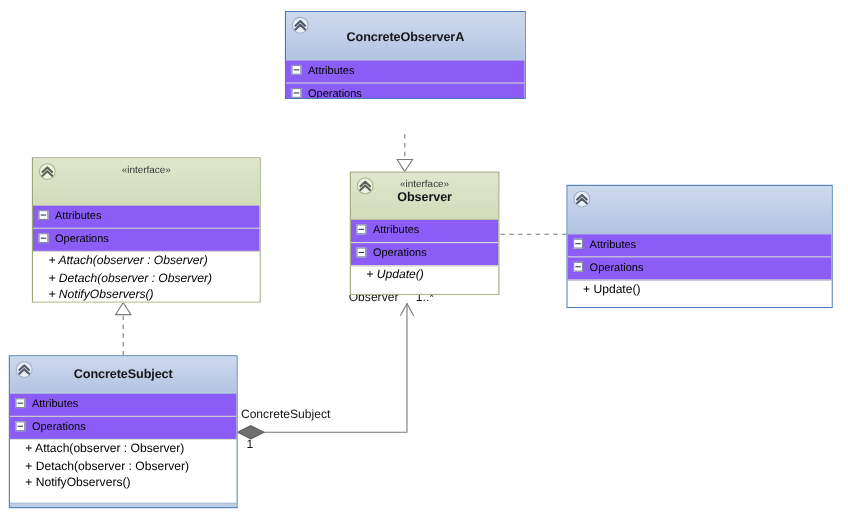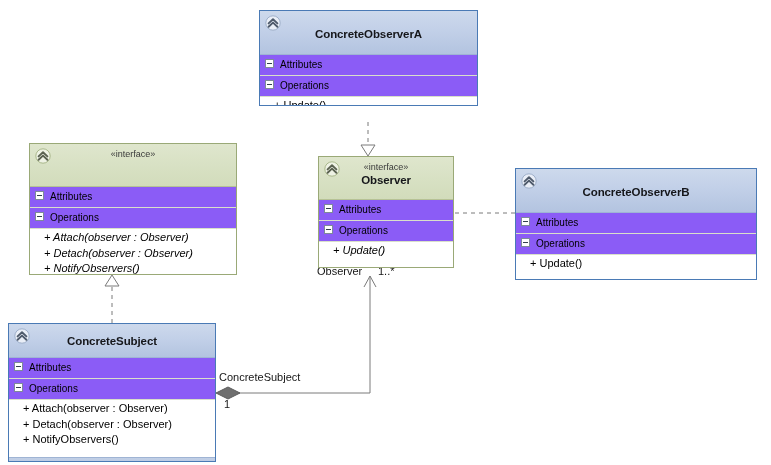--- a/index.html
+++ b/index.html
@@ -176,21 +176,21 @@
       <polygon points="216,393 228,387 240,393 228,399" fill="#6f6f6f" stroke="#5e5e5e" stroke-width="1"></polygon>
       <polyline points="364,287 370,276 376,287" fill="none" stroke="#7a7a7a" stroke-width="1"></polyline>
     </g>
   </svg>
 
   <div class="edge-label" style="left:219px; top:371px;">ConcreteSubject</div>
   <div class="edge-label" style="left:224px; top:398px;">1</div>
   <div class="edge-label" style="left:317px; top:265px;">Observer</div>
   <div class="edge-label" style="left:378px; top:265px;">1..*</div>
 
-  <div class="uml-class" style="left:259px; top:10px; width:219px; height:96px;">
+  <div class="uml-class" style="left:259px; top:10px; width:219px; height:80px;">
     <div class="cls-header" style="height:44px;">
       <span class="cls-icon">
         <svg width="16" height="16" viewBox="0 0 16 16">
           <circle cx="8" cy="8" r="7.2" fill="#e9eef7" stroke="#9fb0ca" stroke-width="1"></circle>
           <path d="M3.6 8.4 L8 4.2 L12.4 8.4" fill="none" stroke="#4e5a6b" stroke-width="1.9" stroke-linecap="round" stroke-linejoin="round"></path>
           <path d="M3.6 11.8 L8 7.6 L12.4 11.8" fill="none" stroke="#4e5a6b" stroke-width="1.9" stroke-linecap="round" stroke-linejoin="round"></path>
         </svg>
       </span>
       <span class="cls-name" style="margin-top:11px;">ConcreteObserverA</span>
     </div>
@@ -263,21 +263,20 @@
 
   <div class="uml-class" style="left:515px; top:168px; width:242px; height:112px;">
     <div class="cls-header" style="height:44px;">
       <span class="cls-icon">
         <svg width="16" height="16" viewBox="0 0 16 16">
           <circle cx="8" cy="8" r="7.2" fill="#e9eef7" stroke="#9fb0ca" stroke-width="1"></circle>
           <path d="M3.6 8.4 L8 4.2 L12.4 8.4" fill="none" stroke="#4e5a6b" stroke-width="1.9" stroke-linecap="round" stroke-linejoin="round"></path>
           <path d="M3.6 11.8 L8 7.6 L12.4 11.8" fill="none" stroke="#4e5a6b" stroke-width="1.9" stroke-linecap="round" stroke-linejoin="round"></path>
         </svg>
       </span>
-      <span class="cls-name" style="margin-top:11px;">ConcreteObserverB</span>
     </div>
     <div class="compartment">
       <span class="expander"></span>
       <span>Attributes</span>
     </div>
     <div class="compartment">
       <span class="expander"></span>
       <span>Operations</span>
     </div>
     <div class="members">

